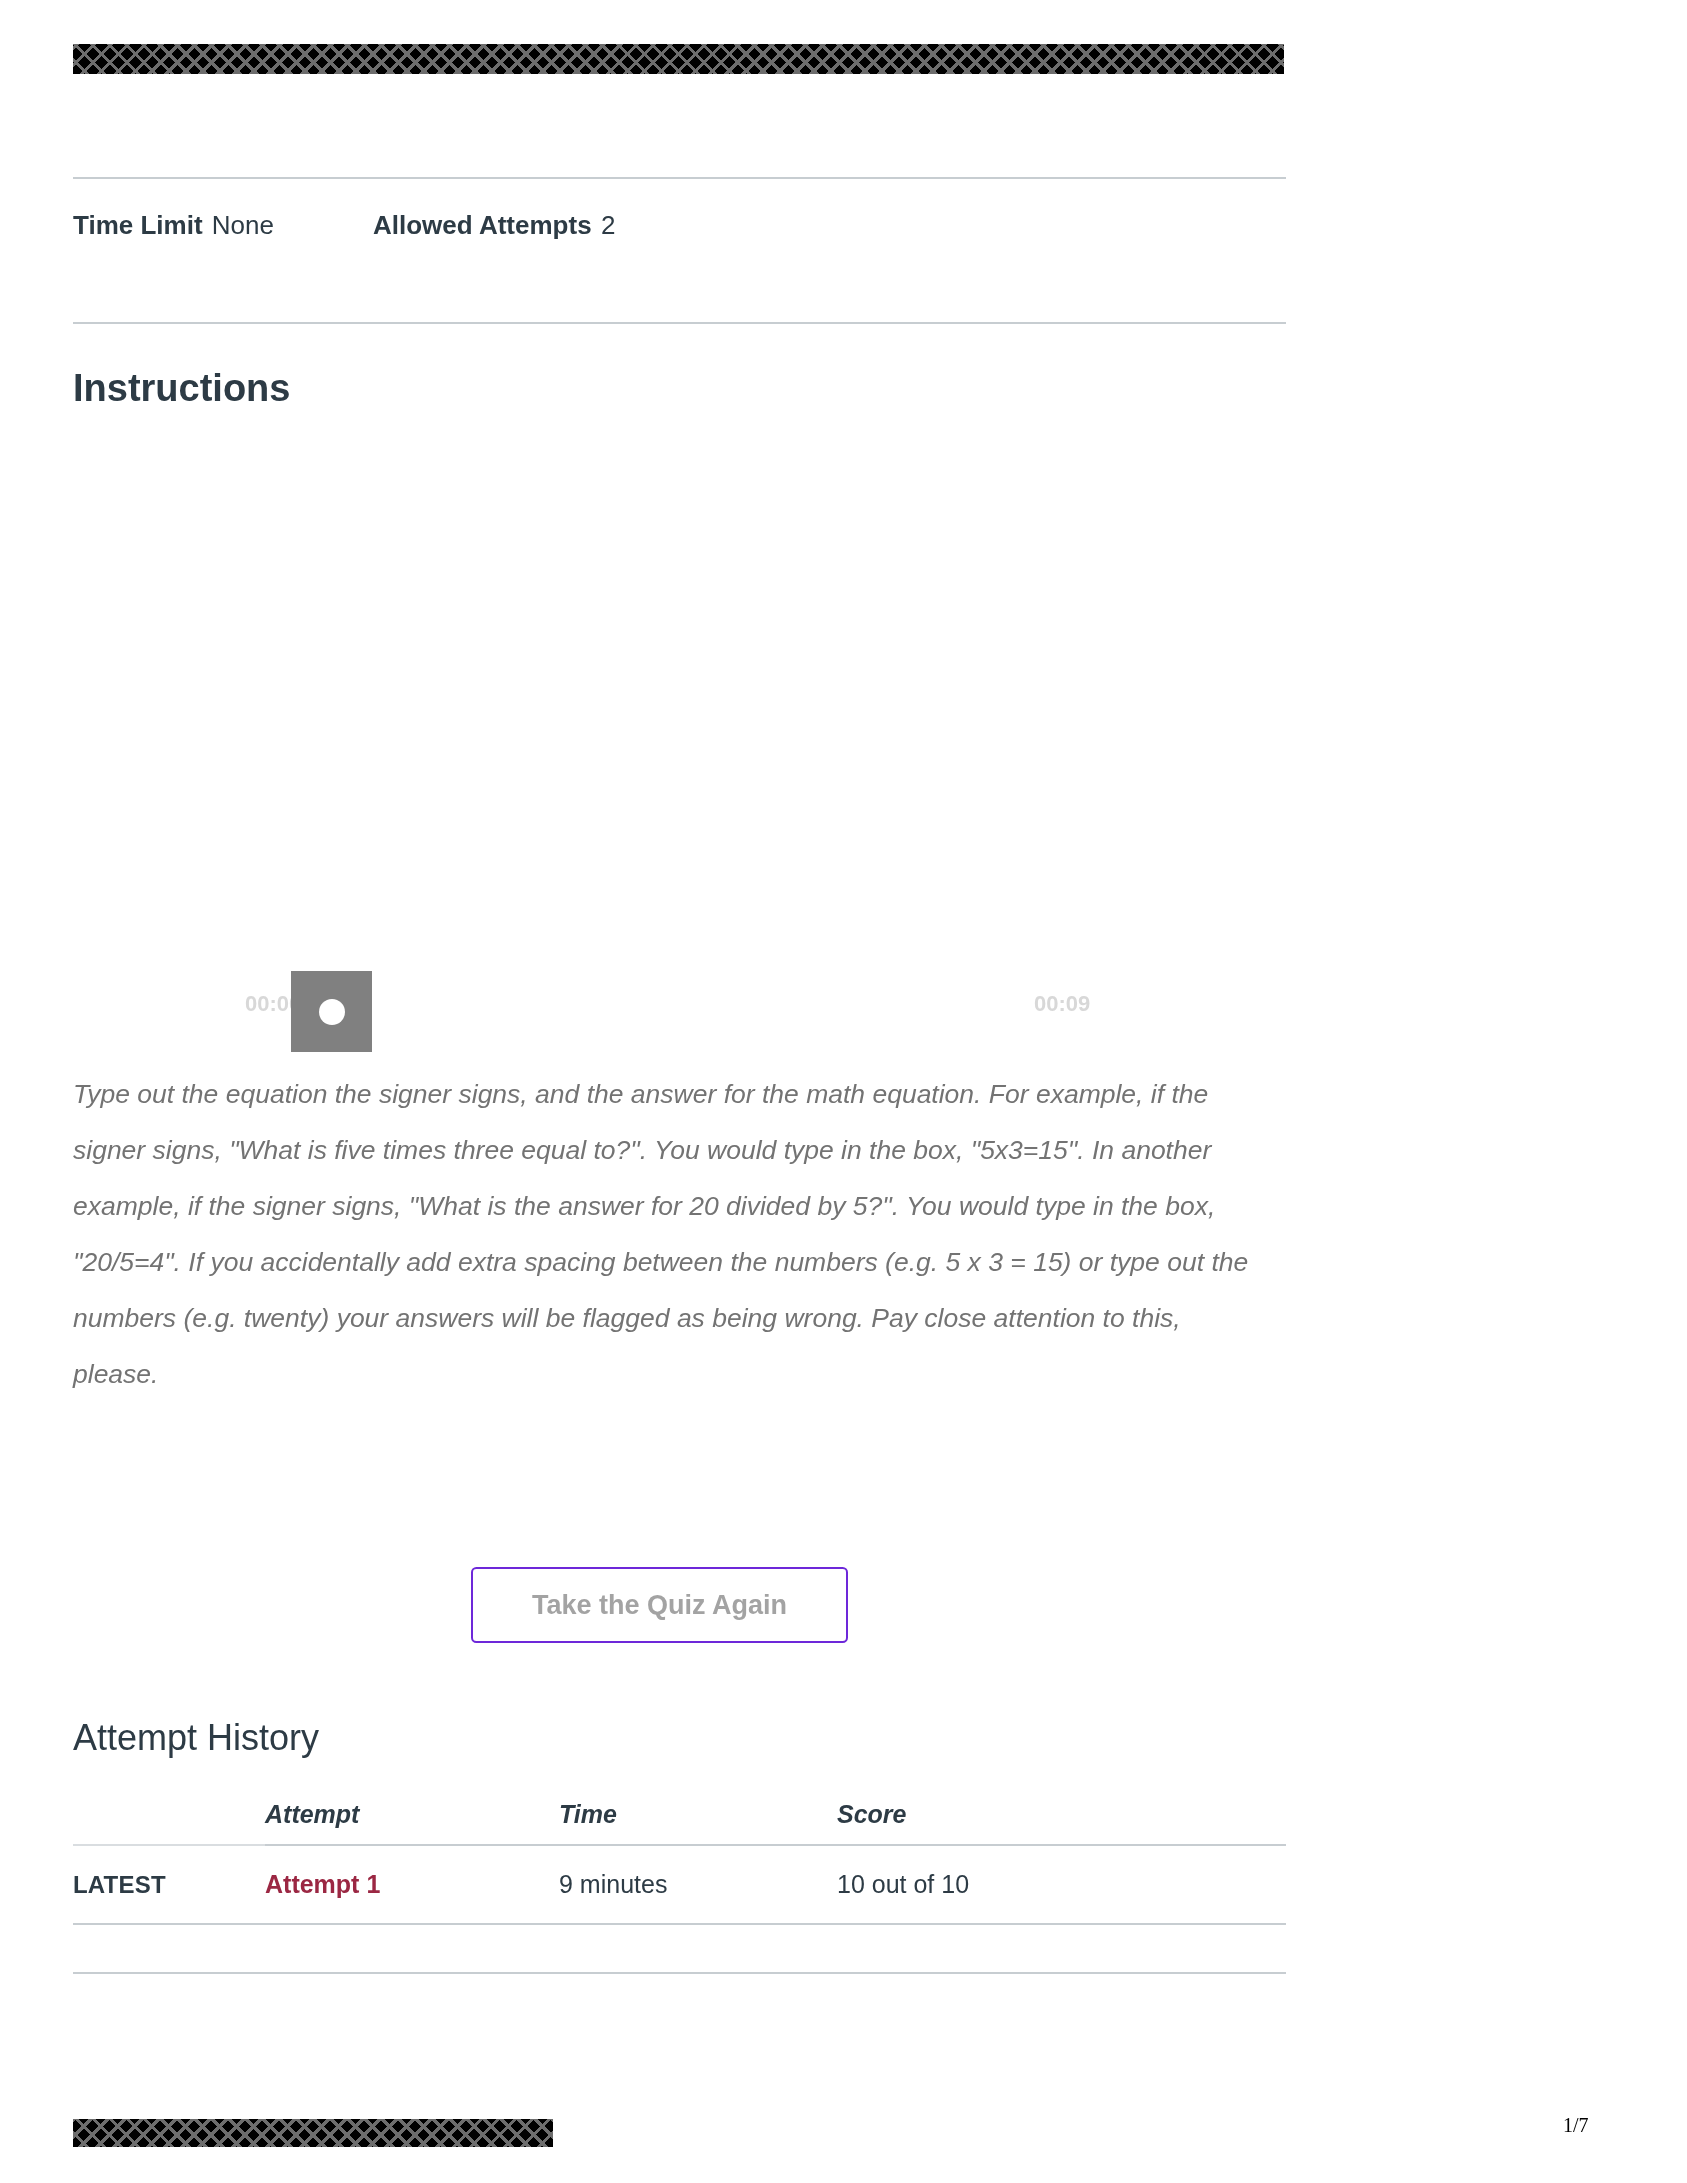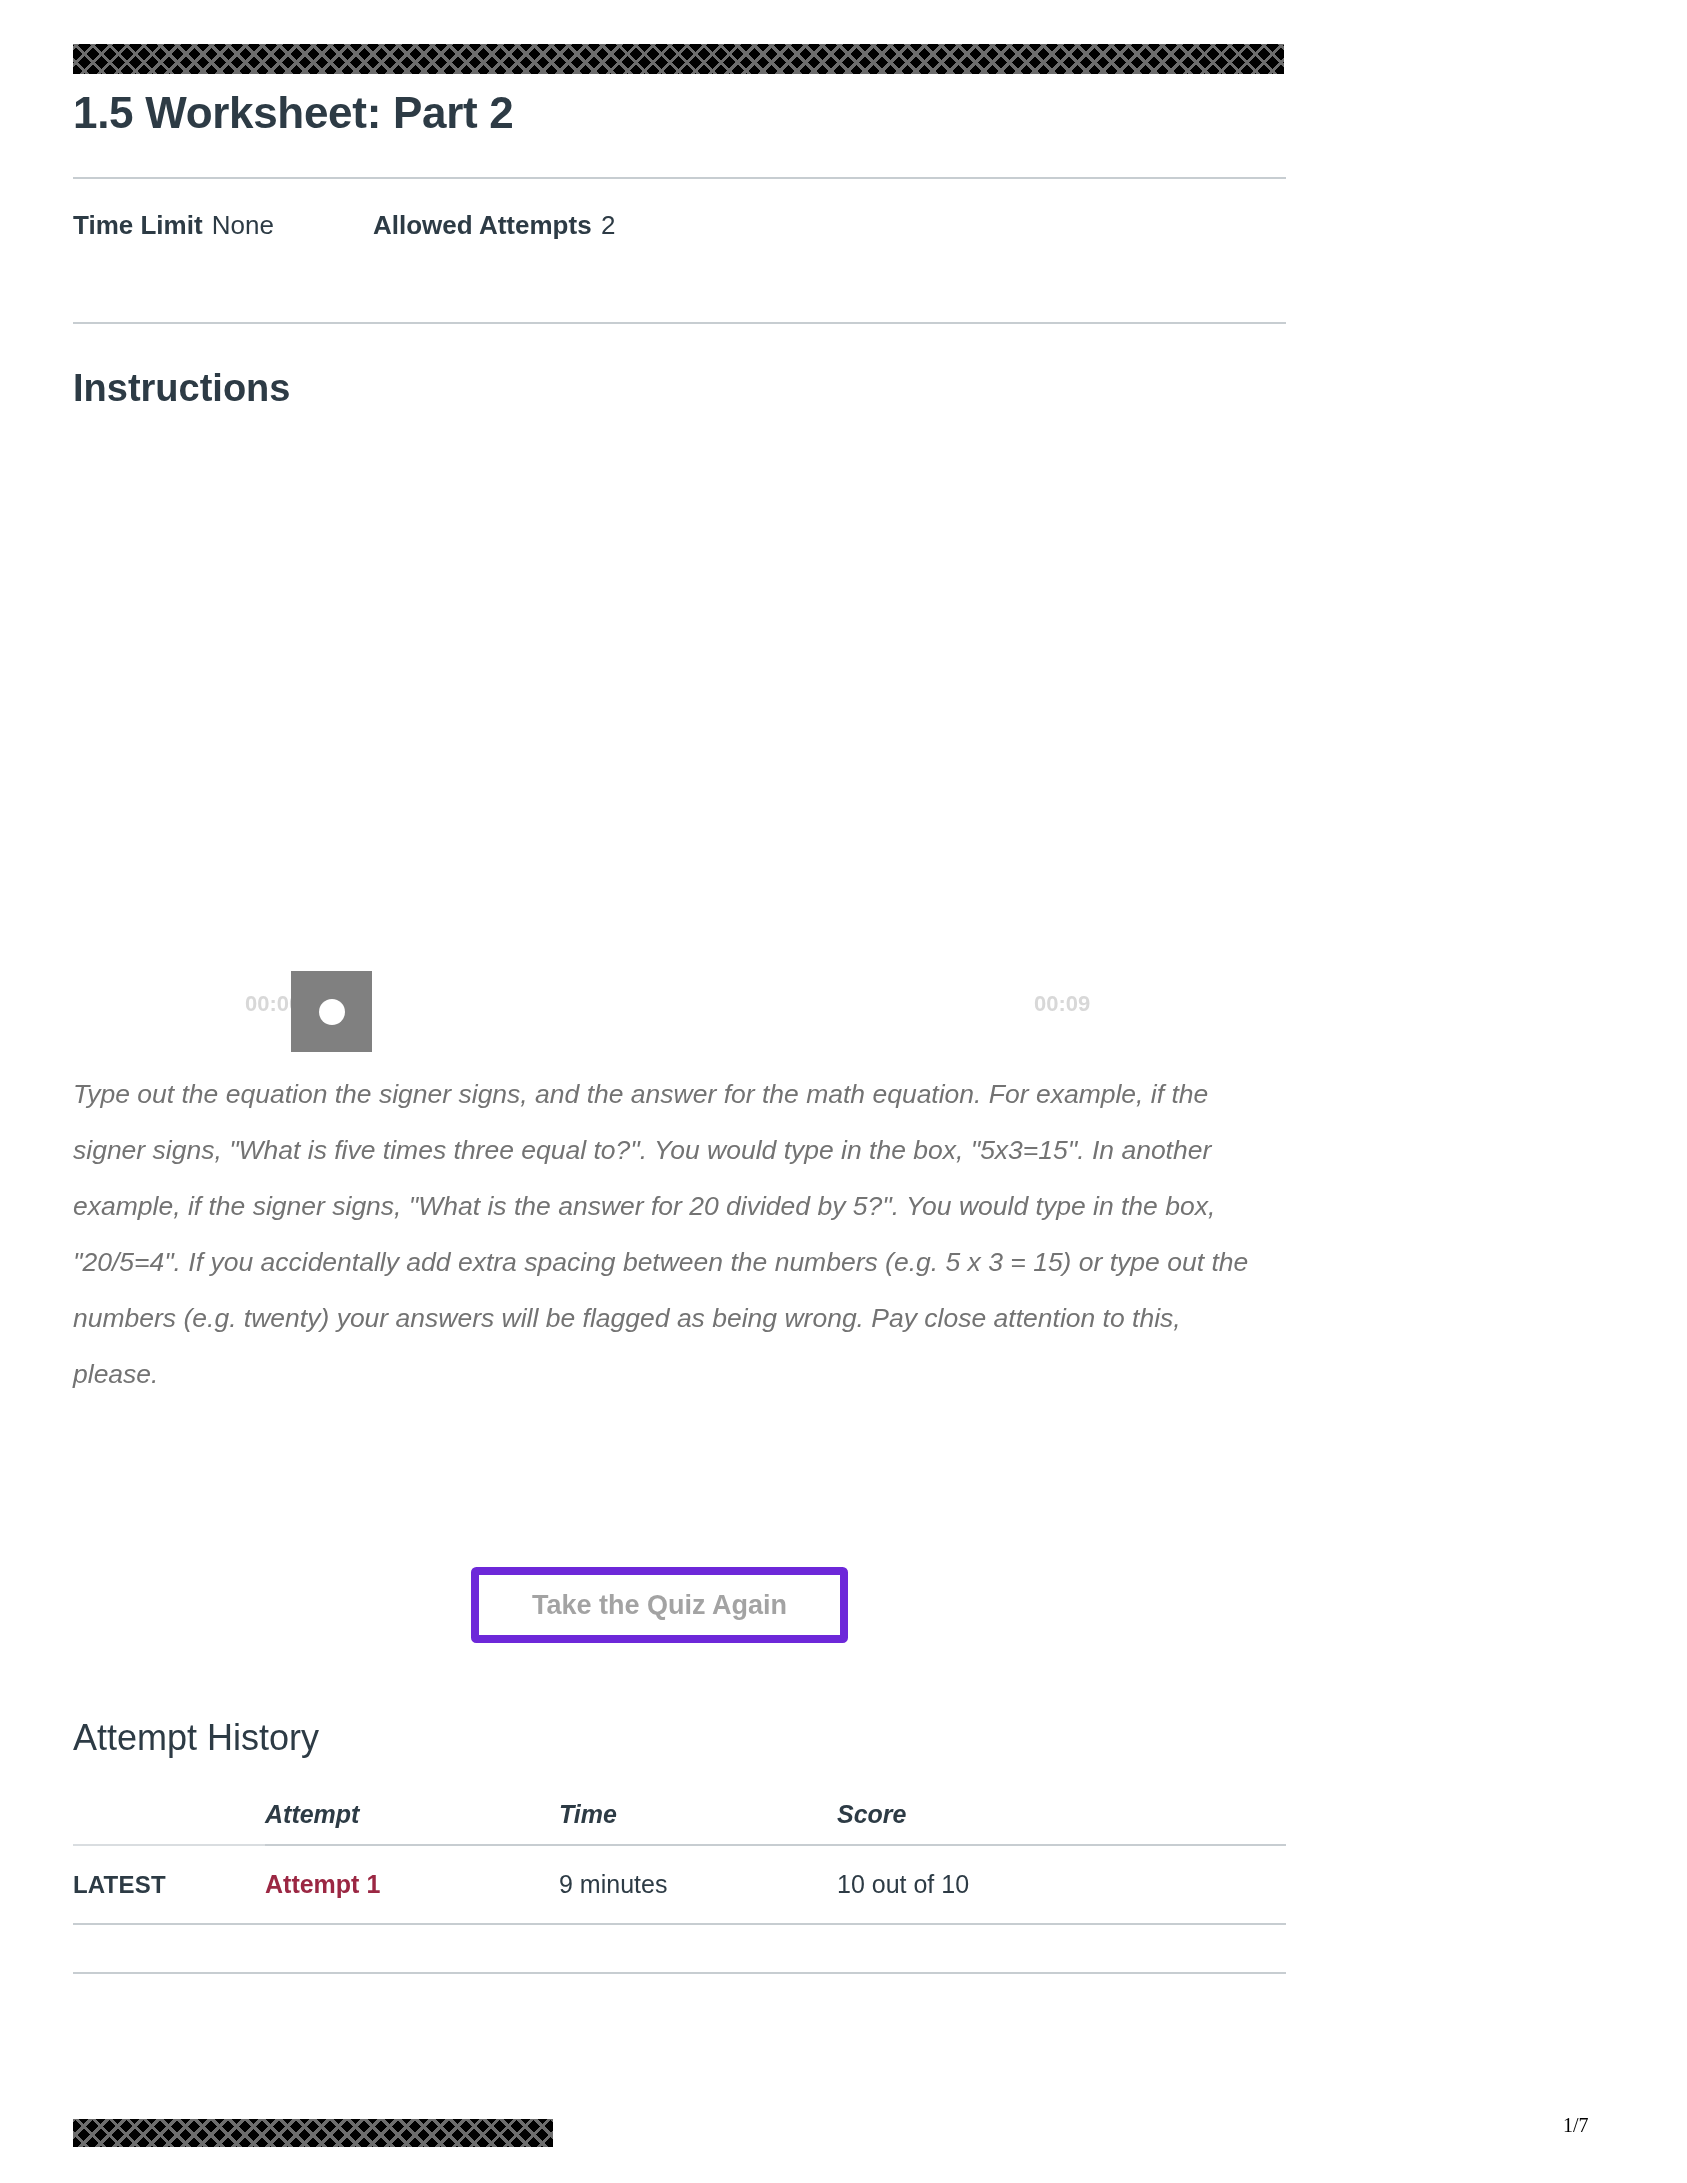--- a/index.html
+++ b/index.html
@@ -169,21 +169,21 @@
   }
 
   
   .take-quiz-btn {
     position: absolute;
     left: 471px;
     top: 1567px;
     width: 377px;
     height: 76px;
     box-sizing: border-box;
-    border: 8px solid #6d28d9;
+    border: 2px solid #6d28d9;
     border-radius: 5.3px;
     background: #ffffff;
     color: #a3a3a3;
     font-size: 27px;
     font-weight: bold;
     display: flex;
     align-items: center;
     justify-content: center;
     cursor: pointer;
     font-family: "Liberation Sans", sans-serif;
@@ -262,21 +262,20 @@
     color: #000000;
   }
 </style>
 </head>
 <body>
 
 <div class="page">
 
   <div class="redaction redaction-top"></div>
 
-  <div class="quiz-title">1.5 Worksheet: Part 2</div>
 
   <div class="hr hr-top"></div>
 
   <div class="meta">
     <div class="meta-row">
       <span class="meta-label">Time Limit</span><span class="gap-sm"></span><span class="meta-value">None</span><span class="sp-timelimit"></span><span class="meta-label">Allowed Attempts</span><span class="gap-sm"></span><span class="meta-value">2</span>
     </div>
   </div>
 
   <div class="hr hr-bot"></div>

